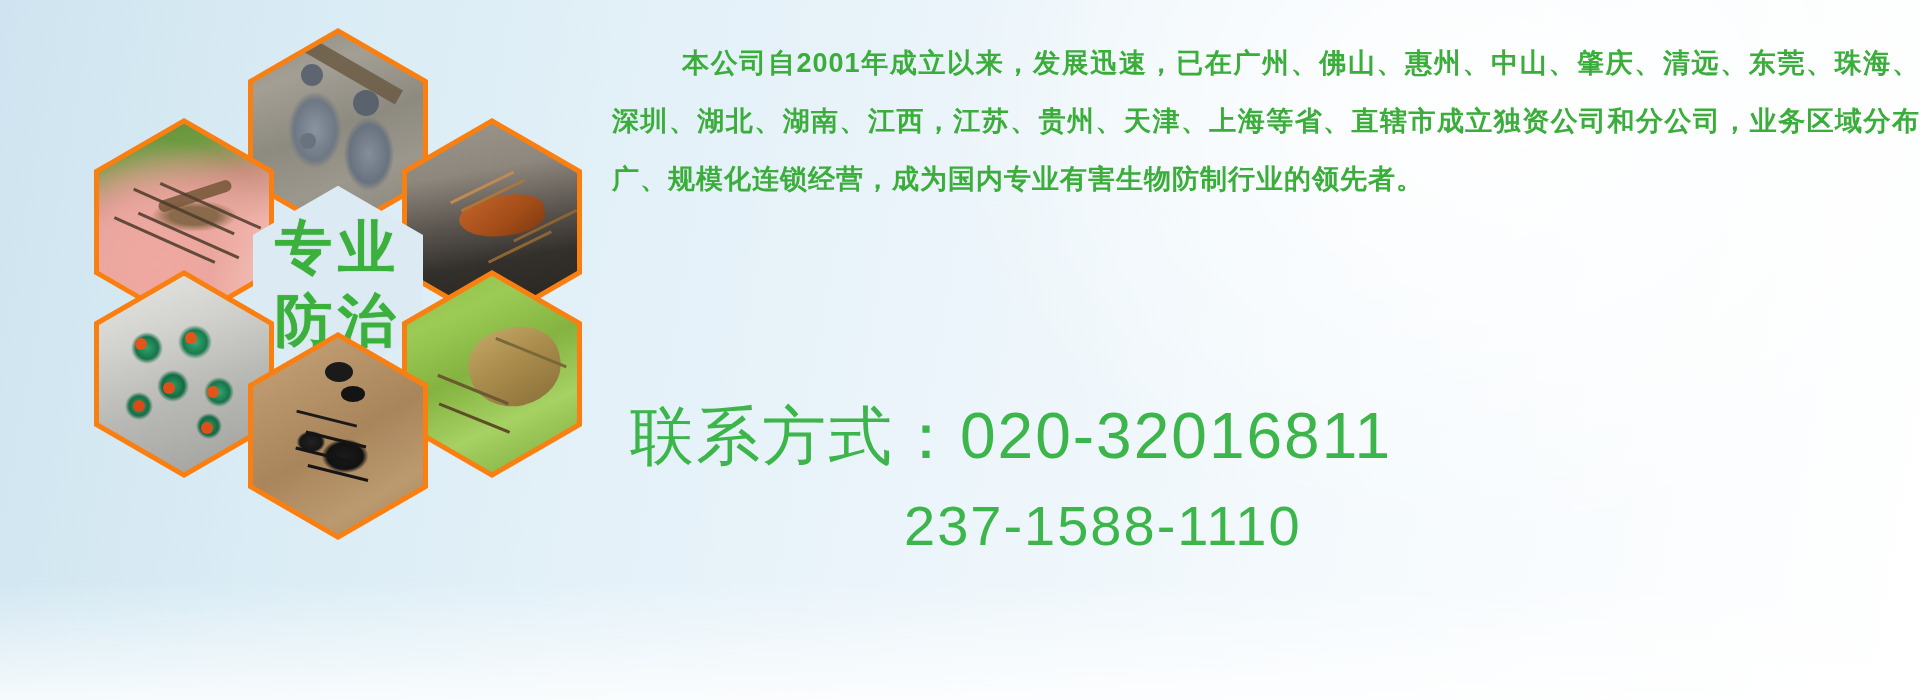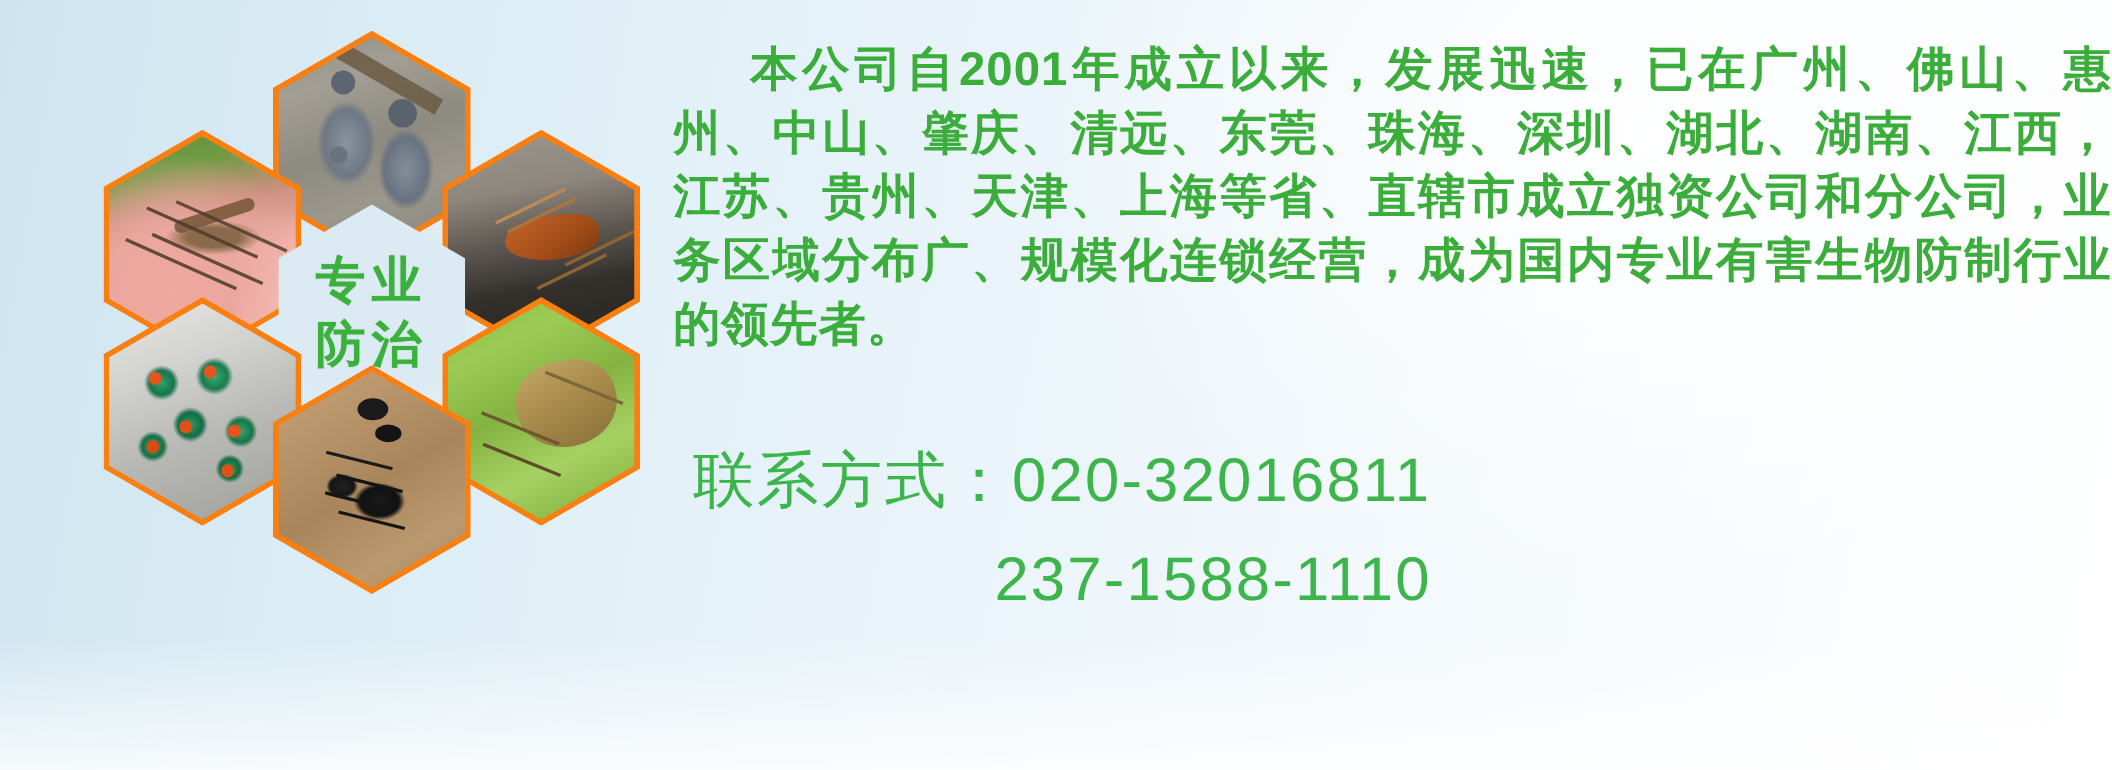--- a/index.html
+++ b/index.html
@@ -31,21 +31,21 @@
     clip-path:polygon(50% 0%,100% 25%,100% 75%,50% 100%,0% 75%,0% 25%);
     overflow:hidden;
   }
   .hex .art{position:absolute;left:0;top:0;width:100%;height:100%;}
 
   .hex-center .inner{background:#dceaf3;}
   .hex-center{background:transparent;}
   .center-text{
     position:absolute;left:0;top:0;width:100%;height:100%;
     display:flex;flex-direction:column;align-items:center;justify-content:center;
-    color:#3cb03c;font-weight:bold;font-size:45px;line-height:1.28;
+    color:#3cb03c;font-weight:bold;font-size:57px;line-height:1.28;
     letter-spacing:6px;text-shadow:0 0 1px #3cb03c;
   }
 
   
   .art-mosquito{
     background:
       radial-gradient(ellipse 60px 22px at 95px 92px, #8a6a4a 0%, #8a6a4a 40%, rgba(138,106,74,0) 72%),
       radial-gradient(circle at 60px 140px, #f0a8a0 0%, #eba79f 30%, rgba(235,167,159,0) 70%),
       linear-gradient(165deg,#5f8f3a 0%,#6f9b42 18%,#c98f7e 36%,#f1b4ab 58%,#f6c6bd 78%,#f2b6ac 100%);
   }
@@ -127,26 +127,26 @@
   }
   .art-bug::after{
     content:"";position:absolute;left:28px;top:112px;width:76px;height:3px;background:#6b5a30;
     transform:rotate(22deg);box-shadow:12px 26px 0 #5d4e28, 40px -56px 0 #7a683a;
   }
 
   
   .content{position:absolute;left:612px;top:0;width:1308px;height:700px;}
   .paragraph{
     position:absolute;left:0px;top:34px;width:1308px;
-    color:#3aad3a;font-size:43px;font-weight:bold;line-height:58px;
+    color:#3aad3a;font-size:27px;font-weight:bold;line-height:58px;
     letter-spacing:1px;text-indent:70px;text-align:justify;
   }
   .contact{position:absolute;left:0px;top:400px;width:1308px;}
   .contact-line1{
-    color:#3cb54a;font-size:56px;font-weight:normal;letter-spacing:2px;
+    color:#3cb54a;font-size:64px;font-weight:normal;letter-spacing:2px;
     padding-left:18px;line-height:72px;white-space:nowrap;
   }
   .contact-line2{
     color:#3cb54a;font-size:56px;font-weight:normal;letter-spacing:2px;
     padding-left:292px;line-height:72px;margin-top:18px;white-space:nowrap;
   }
 </style>
 </head>
 <body>
 

